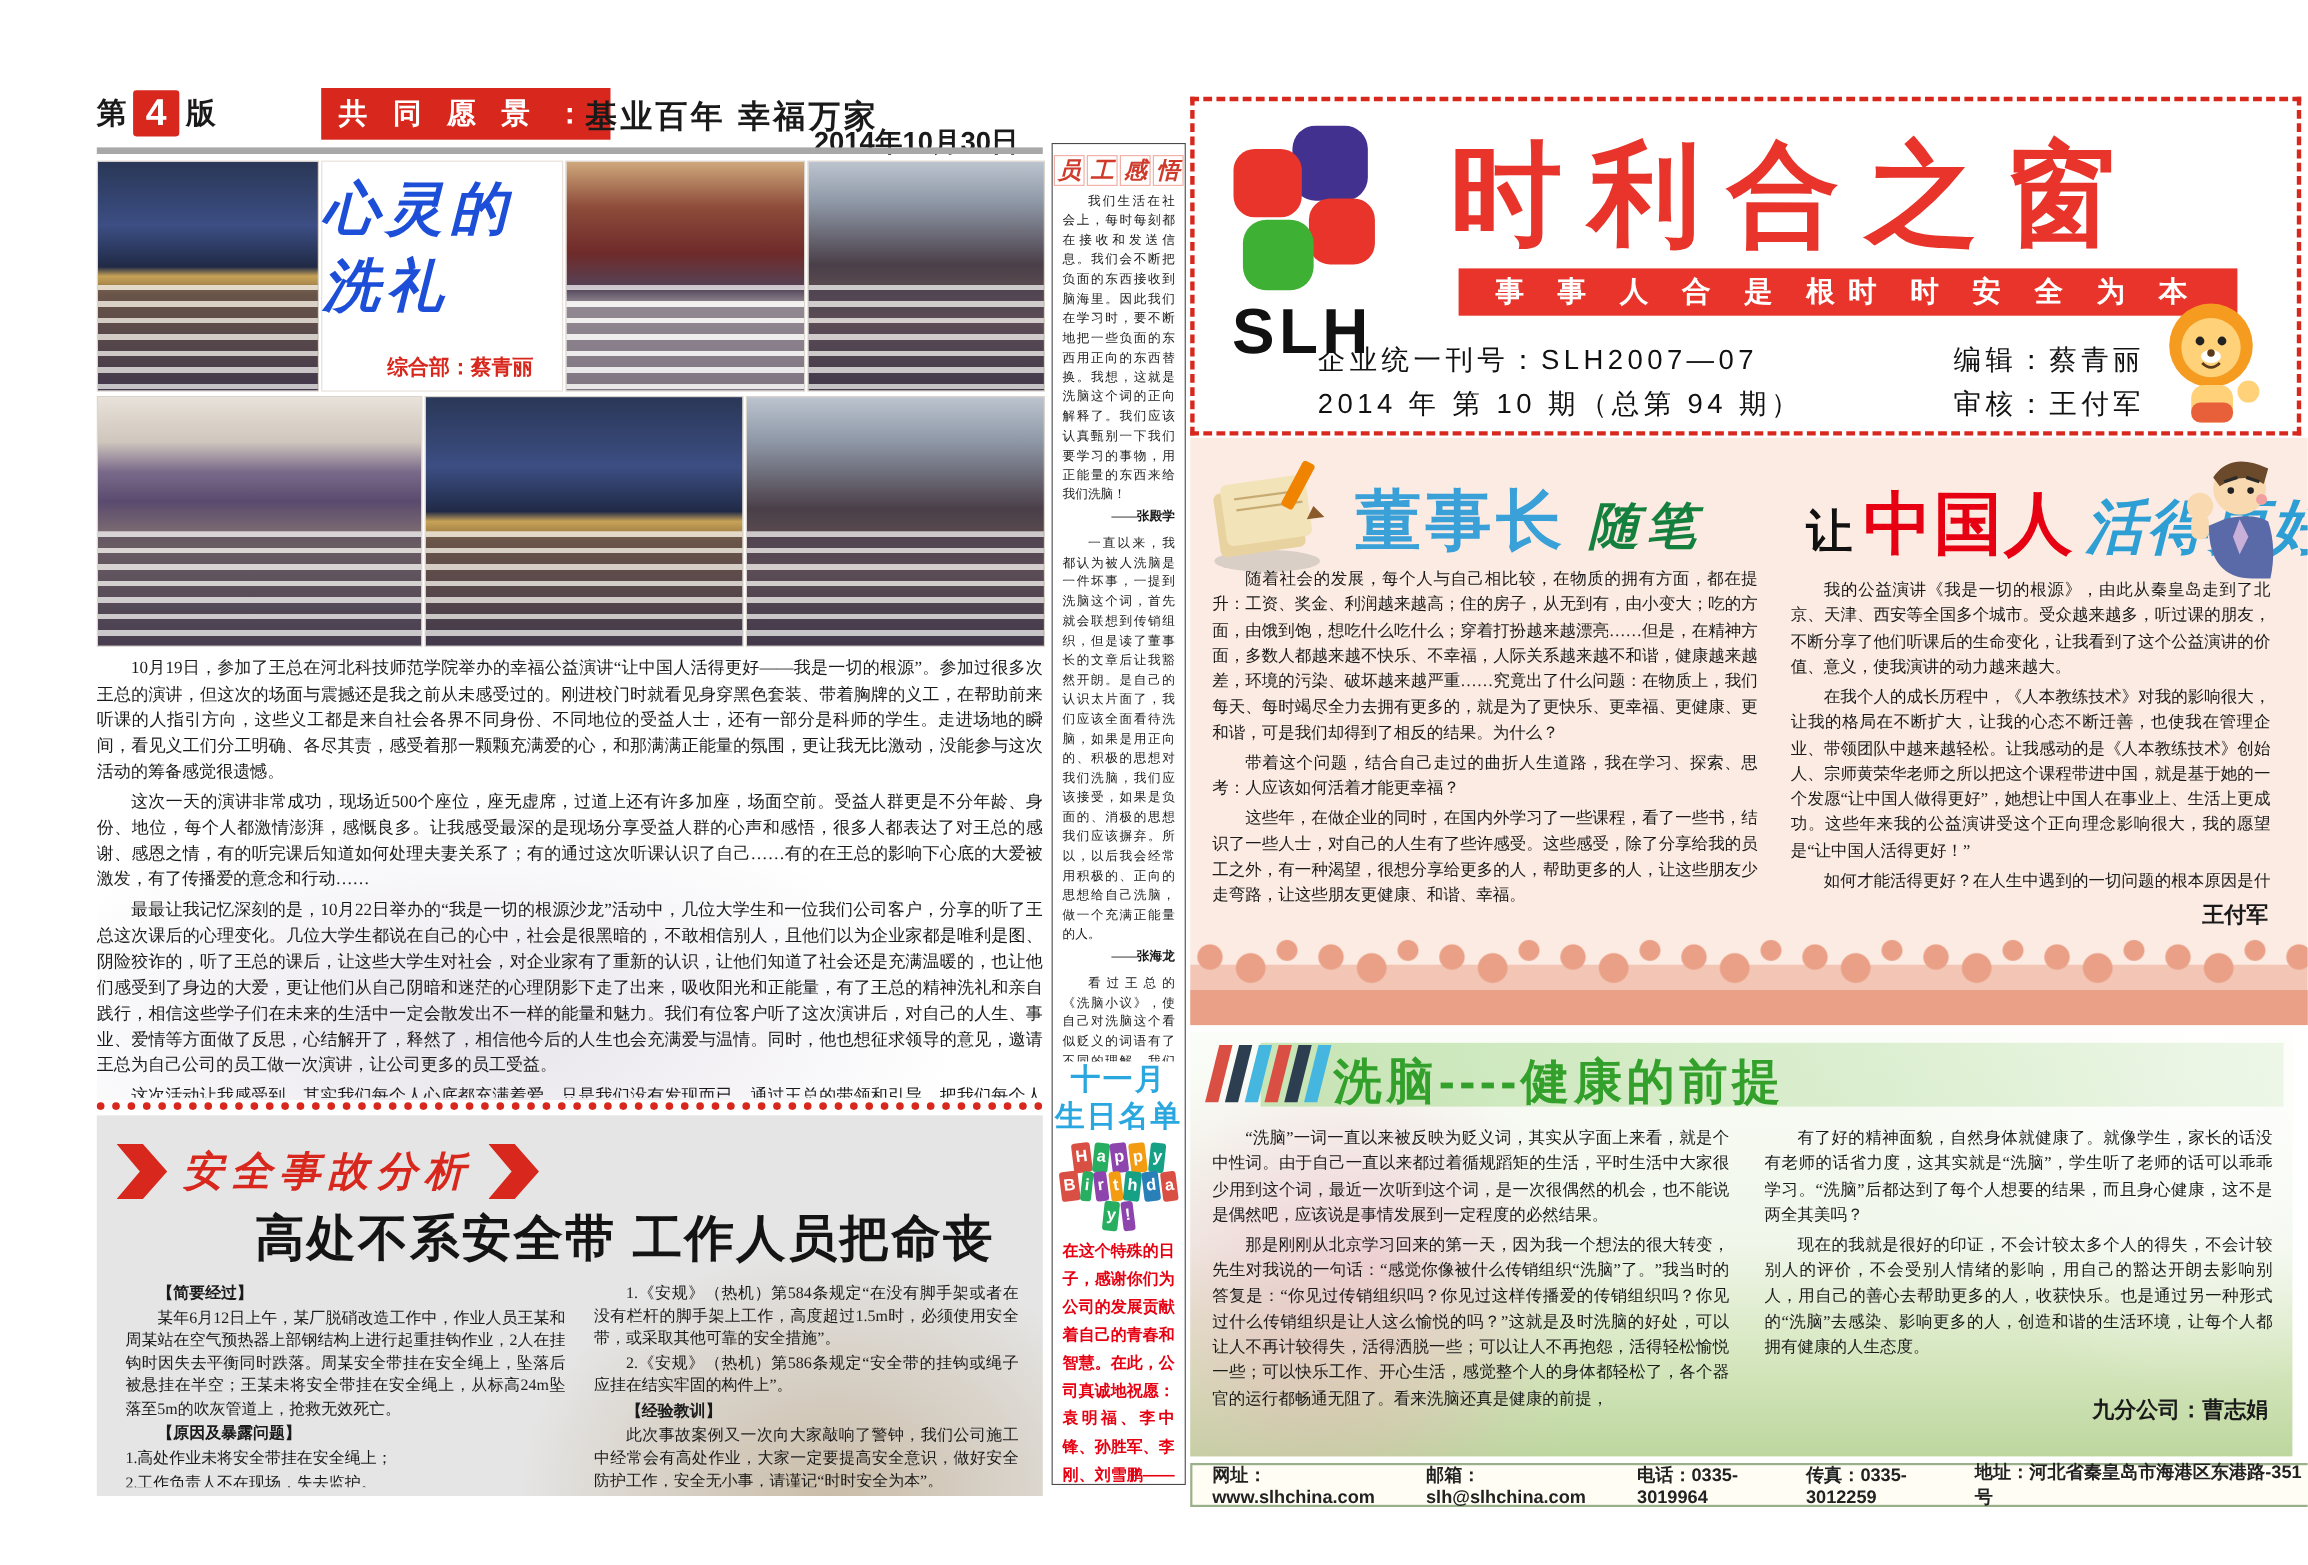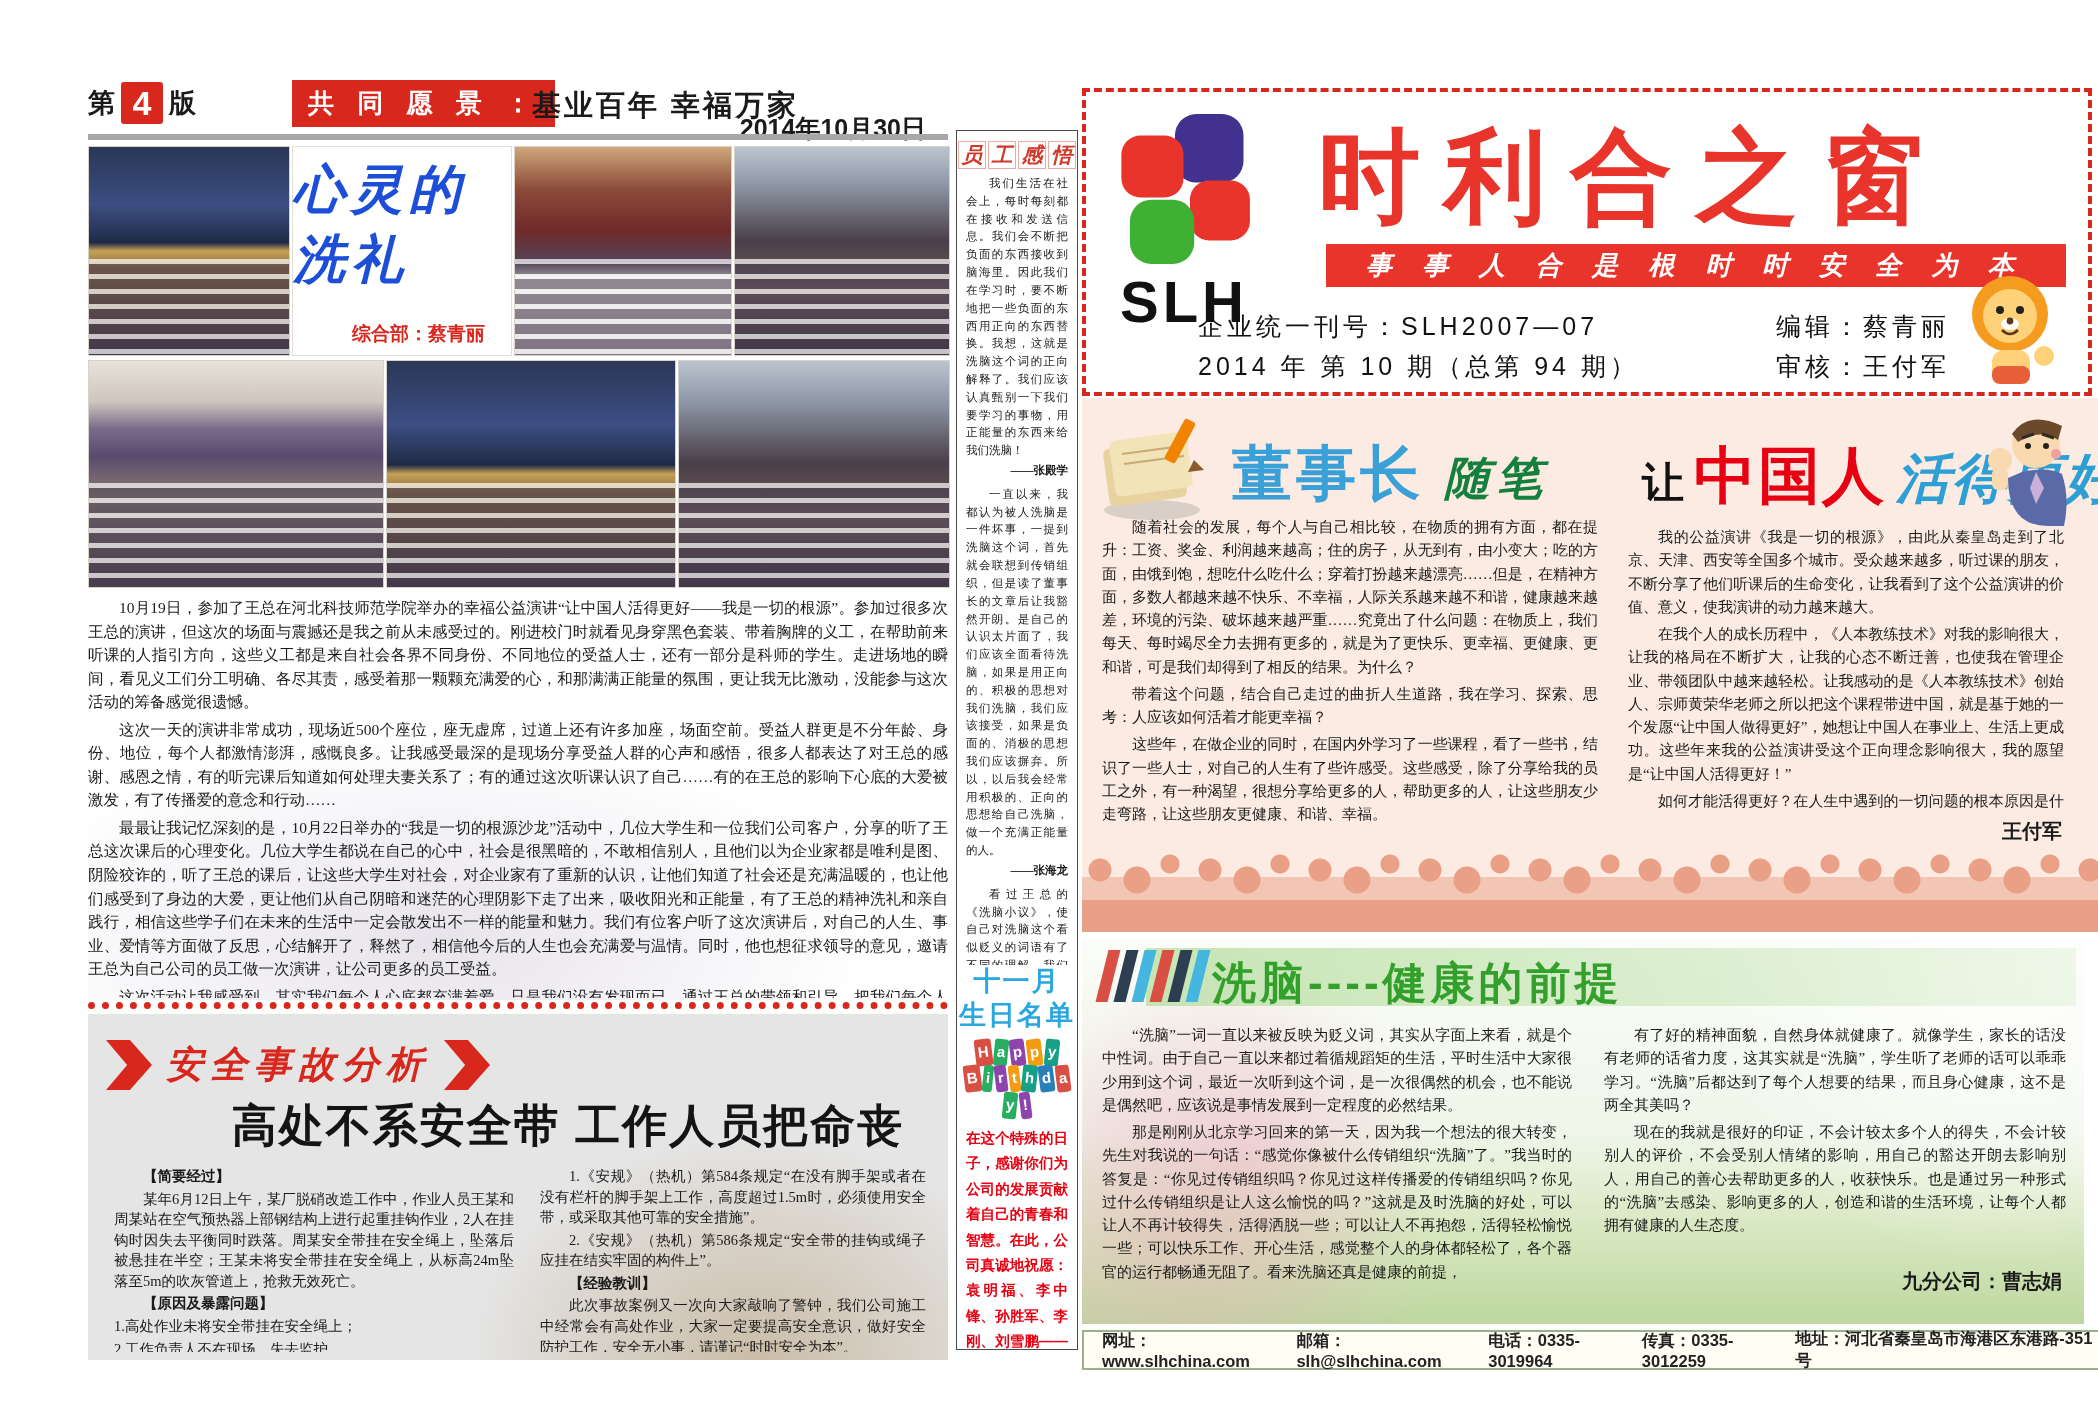--- a/index.html
+++ b/index.html
@@ -63,22 +63,22 @@
   .c0{background:#d94f43;} .c1{background:#27ae60;} .c2{background:#8e44ad;}
   .c3{background:#f39c12;} .c4{background:#16a085;} .c5{background:#2980b9;}
   .bdaymsg{color:#e60012;font-weight:bold;font-size:14.5px;line-height:1.75;padding:0 9px;text-align:justify;
            font-family:"Liberation Sans","DejaVu Sans",sans-serif;}
   
   .masthead{border:4px dashed #d8281e;background:#fff;}
   .slhword{font-family:"Liberation Sans","DejaVu Sans",sans-serif;font-weight:900;font-size:58px;
            letter-spacing:4px;color:#111;}
   .paperTitle{color:#e8342a;font-weight:900;font-size:102px;letter-spacing:24px;
               font-family:Liberation Mono, monospace;white-space:nowrap;text-align:center;}
-  .tagbar{background:#e8342a;color:#fff;display:flex;justify-content:space-between;align-items:center;
-          padding:4px 40px;font-style:italic;font-weight:bold;font-size:26px;letter-spacing:12px;}
+  .tagbar{background:#e8342a;color:#fff;display:flex;justify-content:center;align-items:center;
+          padding:4px 24px;font-weight:bold;font-size:26px;letter-spacing:12px;}
   .issueline{font-family:"Liberation Sans","DejaVu Sans",sans-serif;font-size:25px;letter-spacing:4px;color:#111;}
   
   .pinkpanel{background:#fcebe2;overflow:hidden;}
   .essaytitle-main{color:#3aa0d8;font-weight:900;font-size:60px;letter-spacing:4px;
                    font-family:"Liberation Sans","DejaVu Sans",sans-serif;}
   .essaytitle-script{color:#15803d;font-style:italic;font-weight:900;font-size:46px;letter-spacing:6px;}
   .blife-prefix{color:#111;font-weight:900;font-size:42px;}
   .blife-mid{color:#e60012;font-weight:900;font-size:62px;letter-spacing:2px;
              font-family:"Liberation Sans","DejaVu Sans",sans-serif;}
   .blife-suffix{color:#2e9fd4;font-weight:900;font-size:54px;letter-spacing:2px;

